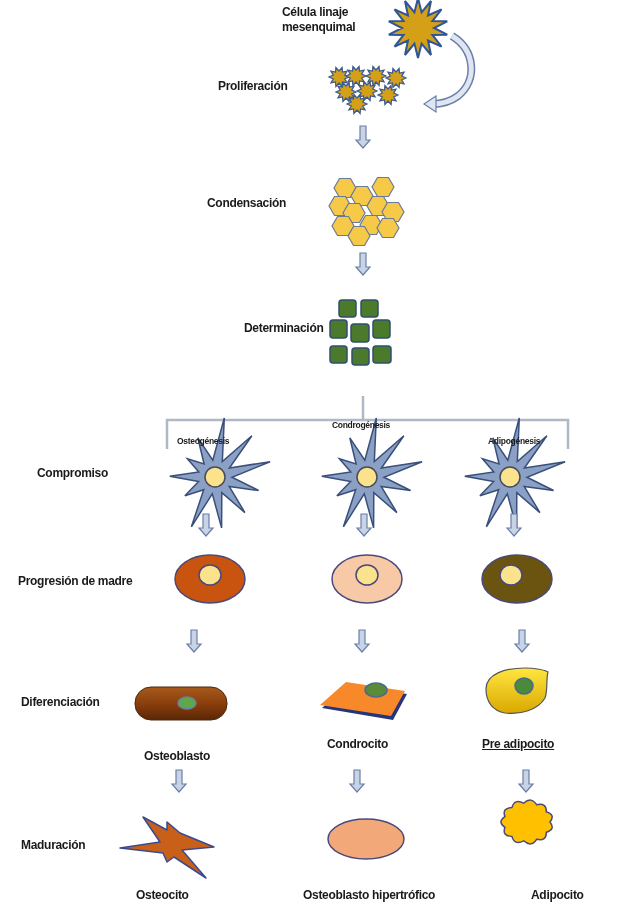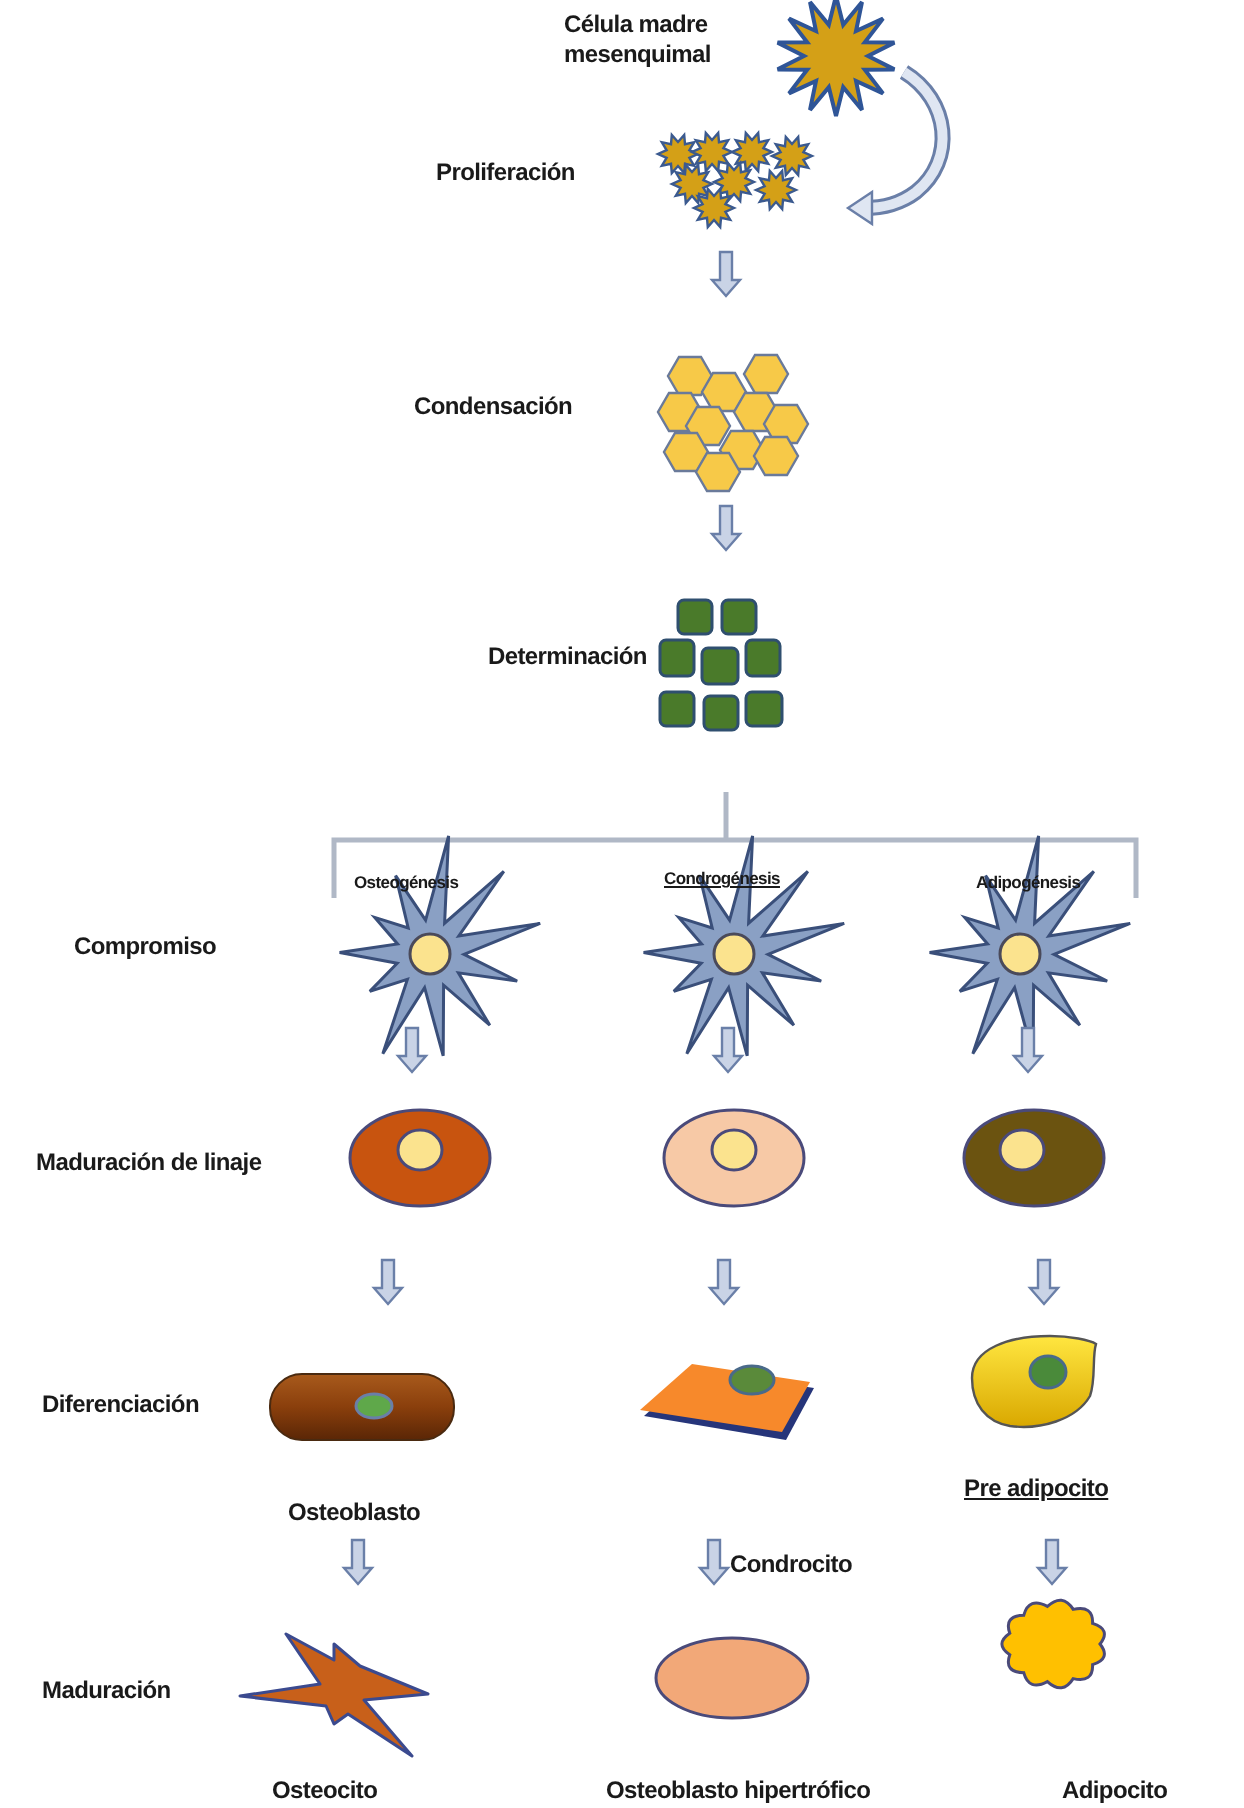--- a/index.html
+++ b/index.html
@@ -143,35 +143,35 @@
   <g>
     <ellipse cx="366" cy="839" rx="38" ry="20" fill="#f2a878" stroke="#4a4a7a" stroke-width="1.5"></ellipse>
   </g>
 
   <g>
     <path id="adipo-blob" fill="#ffc000" stroke="#4a4a7a" stroke-width="1.5" d="M550.0,822.0 Q555.8,829.3 546.3,832.3 Q546.6,841.6 536.6,839.3 Q531.3,847.7 523.7,840.8 Q514.5,845.7 511.9,836.4 Q501.8,836.1 504.9,827.4 Q497.0,822.0 504.9,816.6 Q501.8,807.9 511.9,807.6 Q514.5,798.3 523.7,803.2 Q531.3,796.3 536.6,804.7 Q546.6,802.4 546.3,811.7 Q555.8,814.7 550.0,822.0 Z"></path>
   </g>
 </svg>
 
 <div class="lbl" style="left:282px; top:5px; line-height:15px; text-align:left;">
-  <div>Célula madre</div>
+  <div>Célula linaje</div>
   <div>mesenquimal</div>
 </div>
 
 <div class="lbl" style="left:218px; top:79px;">Proliferación</div>
 <div class="lbl" style="left:207px; top:196px;">Condensación</div>
 <div class="lbl" style="left:200px; top:321px;padding-left:44px;">Determinación</div>
 <div class="lbl" style="left:37px; top:466px;">Compromiso</div>
-<div class="lbl" style="left:18px; top:574px;">Maduración de linaje</div>
+<div class="lbl" style="left:18px; top:574px;">Progresión de madre</div>
 <div class="lbl" style="left:21px; top:695px;">Diferenciación</div>
 <div class="lbl" style="left:21px; top:838px;">Maduración</div>
 
 <div class="lbl small" style="left:177px; top:436px;">Osteogénesis</div>
-<div class="lbl small" style="left:332px; top:434px;text-decoration:underline;">Condrogénesis</div>
+<div class="lbl small" style="left:332px; top:420px;">Condrogénesis</div>
 <div class="lbl small" style="left:488px; top:436px;">Adipogénesis</div>
 
 <div class="lbl" style="left:144px; top:737px;margin-top:12px;">Osteoblasto</div>
-<div class="lbl" style="left:327px; top:775px;margin-left:38px;">Condrocito</div>
+<div class="lbl" style="left:327px; top:737px;">Condrocito</div>
 <div class="lbl" style="left:482px; top:737px;text-decoration:underline;">Pre adipocito</div>
 
 <div class="lbl" style="left:136px; top:888px;">Osteocito</div>
 <div class="lbl" style="left:303px; top:888px;">Osteoblasto hipertrófico</div>
 <div class="lbl" style="left:531px; top:888px;">Adipocito</div>
 
 </body></html>

